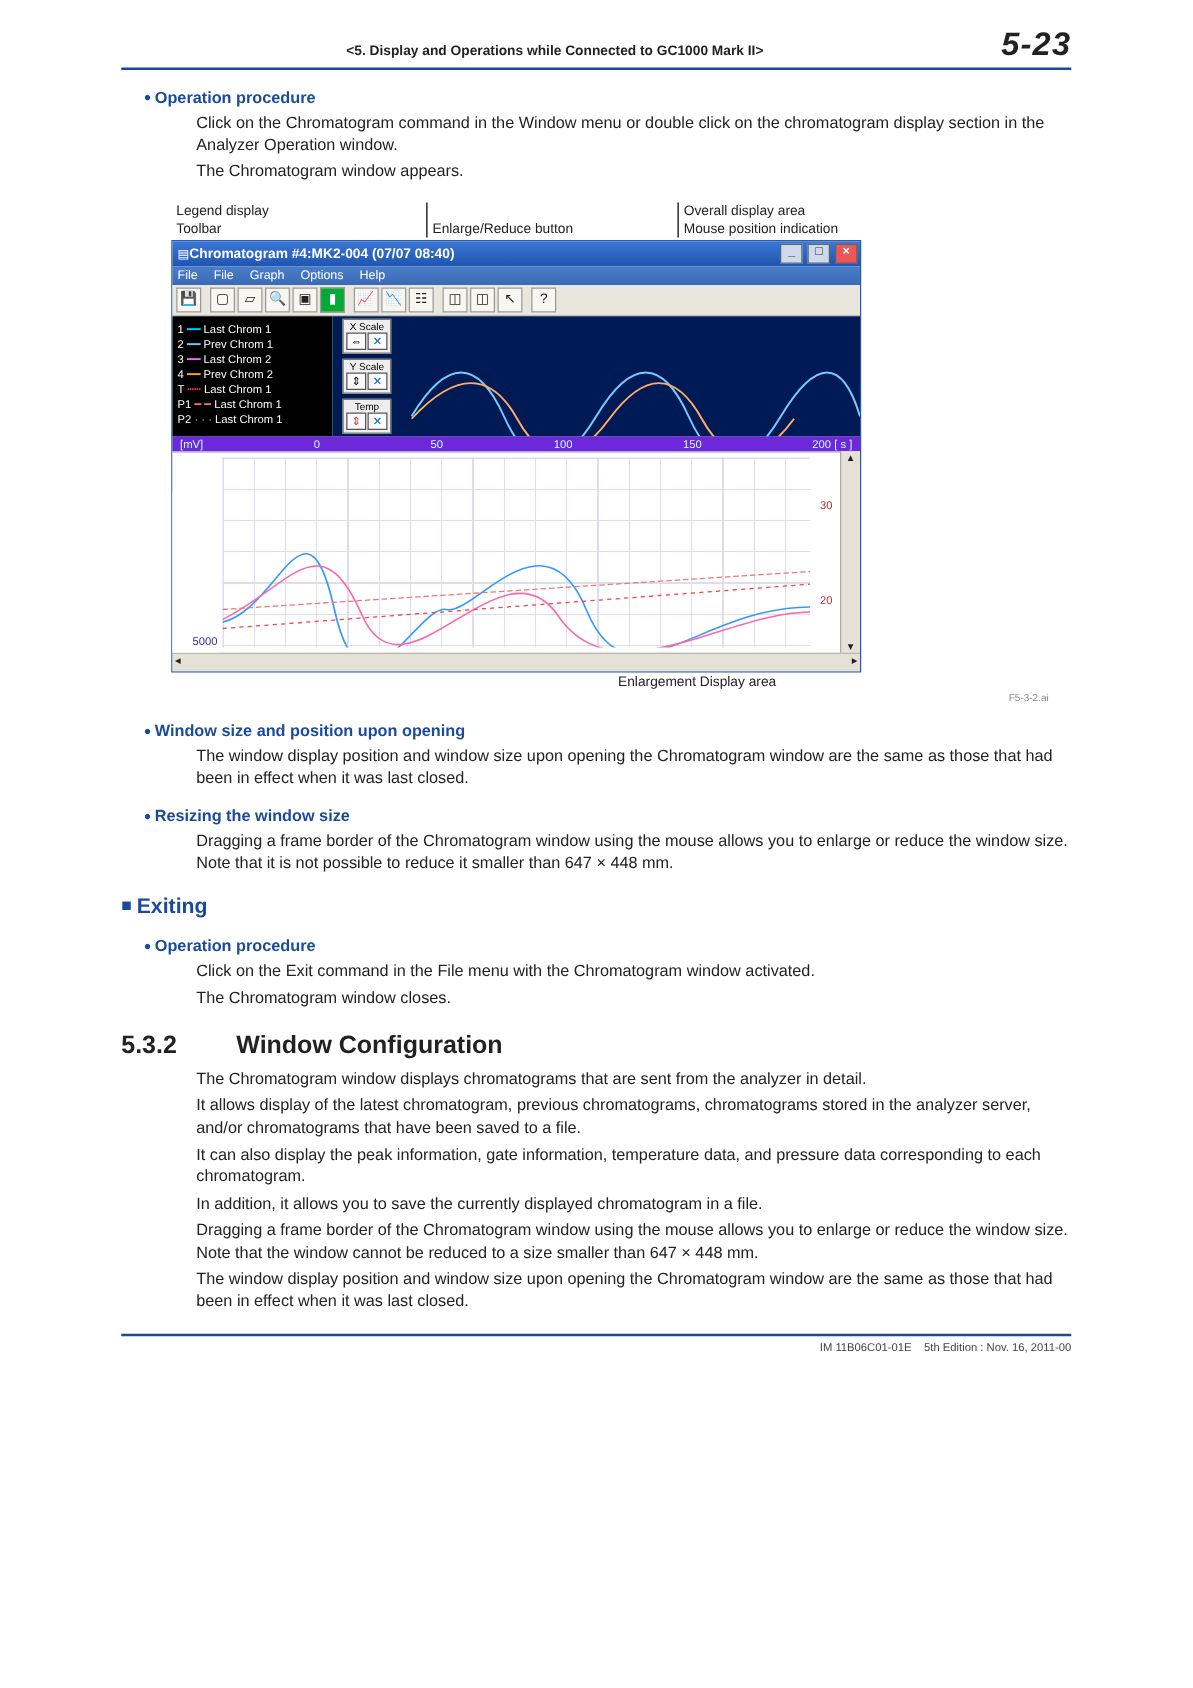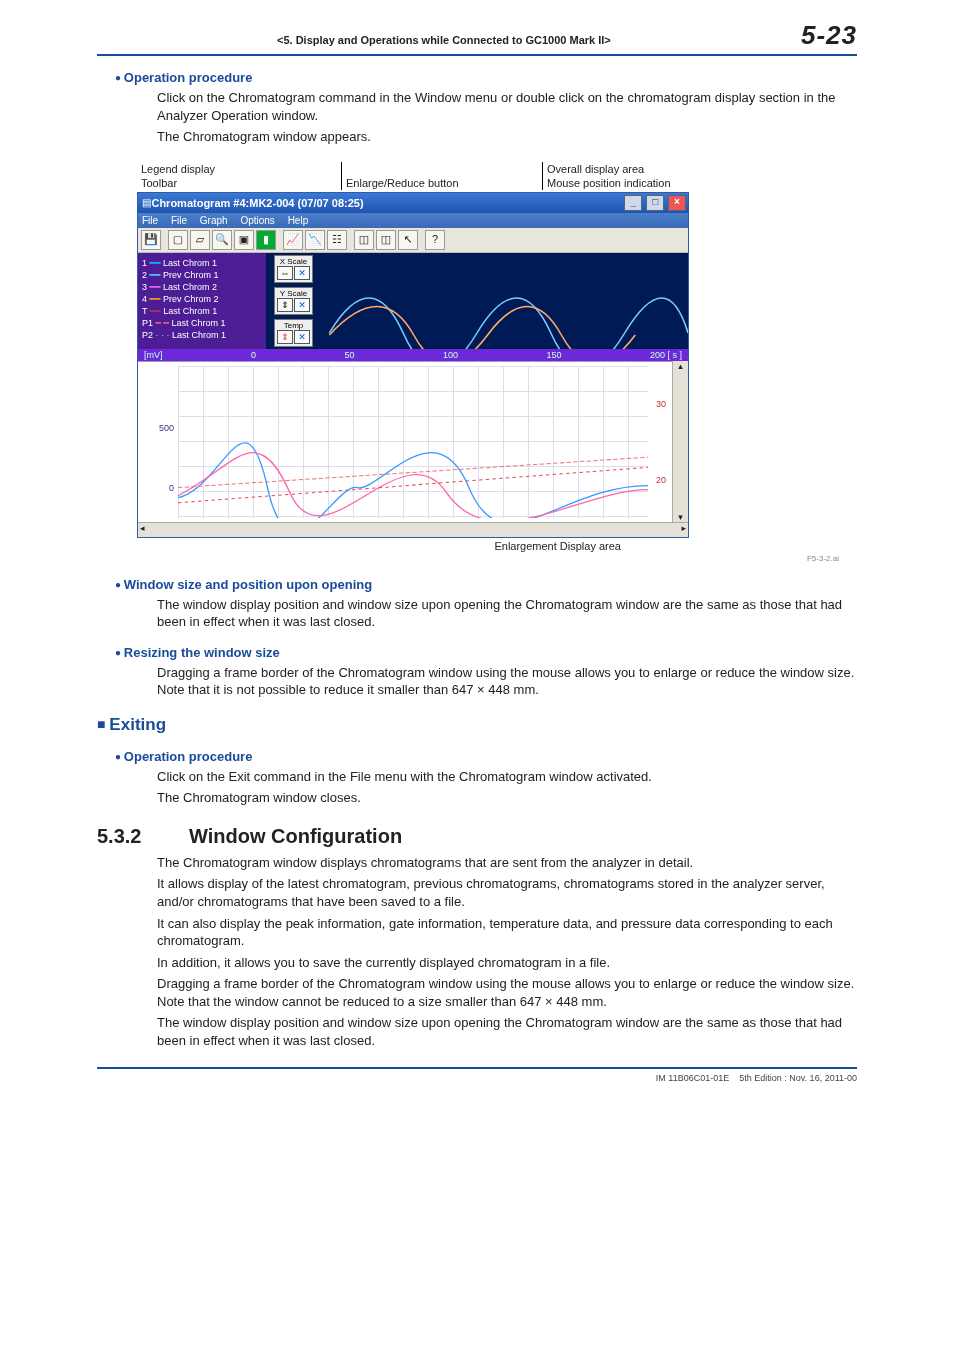--- a/index.html
+++ b/index.html
@@ -115,21 +115,21 @@
     border-bottom:1px solid #bbb;
   }
   .tbtn {
     width:18px; height:18px; border:1px solid #999; background:#f7f6f1;
     display:inline-flex; align-items:center; justify-content:center;
     font-size:11px; line-height:1;
   }
   .tsep{ width:3px;}
   .chpanel { display:flex; }
   .legend {
-    background:#4c1d95; color:#fff; width:120px; padding:4px 4px; font-size:9px;
+    background:#000000; color:#fff; width:120px; padding:4px 4px; font-size:9px;
     line-height:1.35;
   }
   .legend div{ white-space:nowrap;}
   .l1{color:#0cf;} .l2{color:#6cf;} .l3{color:#f6f;} .l4{color:#fa0;}
   .lT{color:#f33;} .lP1{color:#f66;} .lP2{color:#faa;}
   .wave {
     flex:1; background:#001a55; position:relative; height:96px;
   }
   .scalebox{
     position:absolute; background:#eee; border:1px solid #777;
@@ -142,21 +142,21 @@
     display:flex;align-items:center;justify-content:center; font-size:9px;}
   .axisrow{
     background:#6d28d9; color:#cfe; font-size:9px; display:flex;
     padding:1px 6px 1px 6px; justify-content:space-between;
   }
   .enlarge{
     height:160px; background:#fff; position:relative; border-top:1px solid #99b;
     display:flex;
   }
   .enlarge .yaxis{ width:34px; background:#fff; color:#338; font-size:9px;
-    display:flex; flex-direction:column; justify-content:space-between;
+    display:flex; justify-content:flex-end;
     align-items:flex-end; padding:4px 2px;margin-top:32px;}
   .enlarge .plot{ flex:1; position:relative; background:
     repeating-linear-gradient(to right, #dde 0, #dde 1px, transparent 1px, transparent 25px),
     repeating-linear-gradient(to bottom, #dde 0, #dde 1px, transparent 1px, transparent 25px);
     margin:4px 2px;}
   .enlarge .raxis{ width:22px; color:#b33; font-size:9px;
     display:flex; flex-direction:column; justify-content:space-around;
     align-items:center; padding:4px 0;}
   .vscroll{ width:15px; background:#e4e1d6; border-left:1px solid #aaa;
     display:flex; flex-direction:column; justify-content:space-between;}
@@ -201,21 +201,21 @@
     </div>
     <div class="grp3">
       <div class="top">Overall display area</div>
       <div>Mouse position indication</div>
     </div>
   </div>
 
   <div class="appwin">
     <div class="titlebar">
       <span>▤</span>
-      <span class="t">Chromatogram #4:MK2-004 (07/07 08:25)</span>
+      <span class="t">Chromatogram #4:MK2-004 (07/07 08:40)</span>
       <span class="winbtns">
         <span>_</span>
         <span>□</span>
         <span class="close">×</span>
       </span>
     </div>
     <div class="menubar">
       <span>File</span>
       <span>File</span>
       <span>Graph</span>

